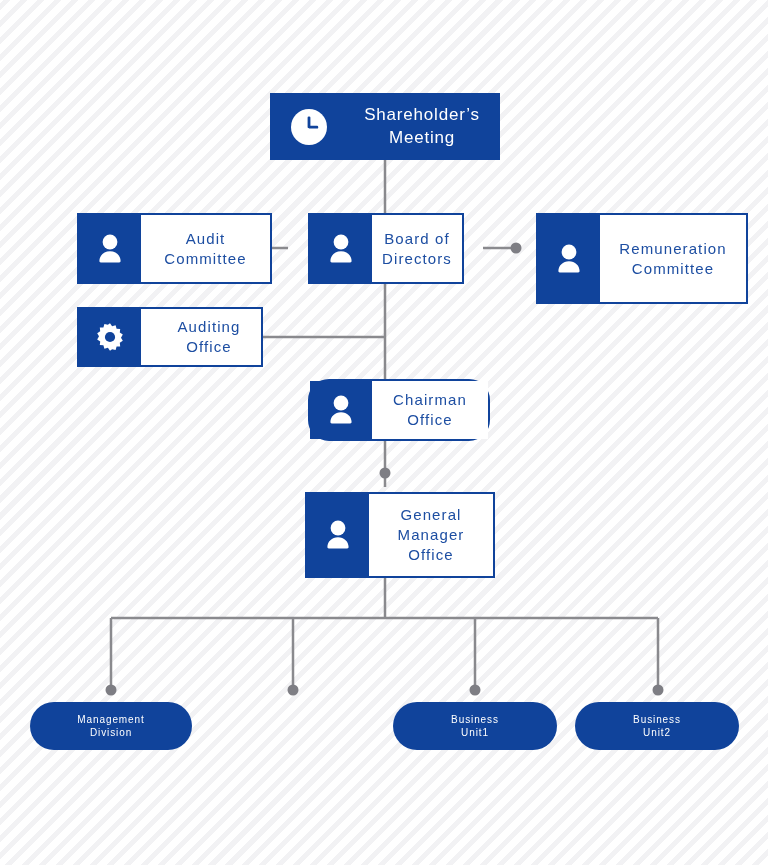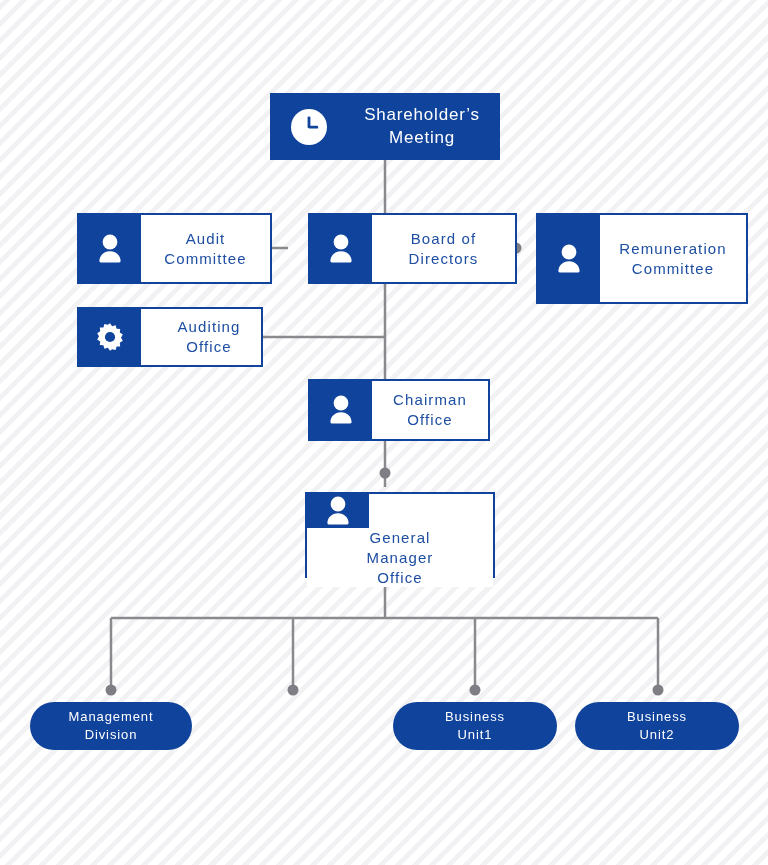--- a/index.html
+++ b/index.html
@@ -92,21 +92,21 @@
     position: absolute;
     box-sizing: border-box;
     background: #10439b;
     border-radius: 24px;
     display: flex;
     align-items: center;
     justify-content: center;
   }
   .pill .label {
     color: #ffffff;
-    font-size: 13px;
+    font-size: 10px;
     letter-spacing: 0.9px;
     line-height: 1.35;
   }
 
   
   .ico {
     display: block;
   }
 </style>
 </head>
@@ -171,21 +171,21 @@
         <circle cx="15" cy="10" r="7.4" fill="#ffffff"></circle>
         <path d="M15 19.2c-6.1 0-10.6 4.4-10.6 9.9 0 .9.5 1.4 1.4 1.4h18.4c.9 0 1.4-.5 1.4-1.4 0-5.5-4.5-9.9-10.6-9.9z" fill="#ffffff"></path>
       </svg>
     </span>
     <span class="body">
       <span class="label">Audit
 Committee</span>
     </span>
   </div>
 
-  <div class="node split" style="left:288px; top:213px; width:209px; height:71px;">
+  <div class="node split" style="left:288px; top:213px; width:156px; height:71px;">
     <span class="icon-panel" style="width:62px;">
       <svg class="ico" width="30" height="34" viewBox="0 0 30 34">
         <circle cx="15" cy="10" r="7.4" fill="#ffffff"></circle>
         <path d="M15 19.2c-6.1 0-10.6 4.4-10.6 9.9 0 .9.5 1.4 1.4 1.4h18.4c.9 0 1.4-.5 1.4-1.4 0-5.5-4.5-9.9-10.6-9.9z" fill="#ffffff"></path>
       </svg>
     </span>
     <span class="body">
       <span class="label">Board of
 Directors</span>
     </span>
@@ -210,34 +210,34 @@
         <path fill="#ffffff" d="M16 2.2l2.1 3.0 3.5-.9 1.0 3.5 3.6.2-.4 3.6 3.0 2.0-1.8 3.1 1.8 3.1-3.0 2.0.4 3.6-3.6.2-1.0 3.5-3.5-.9L16 29.8l-2.1-3.0-3.5.9-1.0-3.5-3.6-.2.4-3.6-3.0-2.0 1.8-3.1-1.8-3.1 3.0-2.0-.4-3.6 3.6-.2 1.0-3.5 3.5.9z"></path>
         <circle cx="16" cy="16" r="5.1" fill="#10439b"></circle>
       </svg>
     </span>
     <span class="body">
       <span class="label">Auditing
 Office</span>
     </span>
   </div>
 
-  <div class="node split" style="left:288px; top:379px; width:182px; height:62px;">
+  <div class="node split" style="left:288px; top:379px; width:182px; height:62px;border-radius:21px;">
     <span class="icon-panel" style="width:62px;">
       <svg class="ico" width="30" height="34" viewBox="0 0 30 34">
         <circle cx="15" cy="10" r="7.4" fill="#ffffff"></circle>
         <path d="M15 19.2c-6.1 0-10.6 4.4-10.6 9.9 0 .9.5 1.4 1.4 1.4h18.4c.9 0 1.4-.5 1.4-1.4 0-5.5-4.5-9.9-10.6-9.9z" fill="#ffffff"></path>
       </svg>
     </span>
     <span class="body">
       <span class="label">Chairman
 Office</span>
     </span>
   </div>
 
-  <div class="node split" style="left:285px; top:492px; width:190px; height:86px;flex-direction:column;">
+  <div class="node split" style="left:285px; top:492px; width:190px; height:86px;">
     <span class="icon-panel" style="width:62px;">
       <svg class="ico" width="30" height="34" viewBox="0 0 30 34">
         <circle cx="15" cy="10" r="7.4" fill="#ffffff"></circle>
         <path d="M15 19.2c-6.1 0-10.6 4.4-10.6 9.9 0 .9.5 1.4 1.4 1.4h18.4c.9 0 1.4-.5 1.4-1.4 0-5.5-4.5-9.9-10.6-9.9z" fill="#ffffff"></path>
       </svg>
     </span>
     <span class="body">
       <span class="label">General
 Manager
 Office</span>

